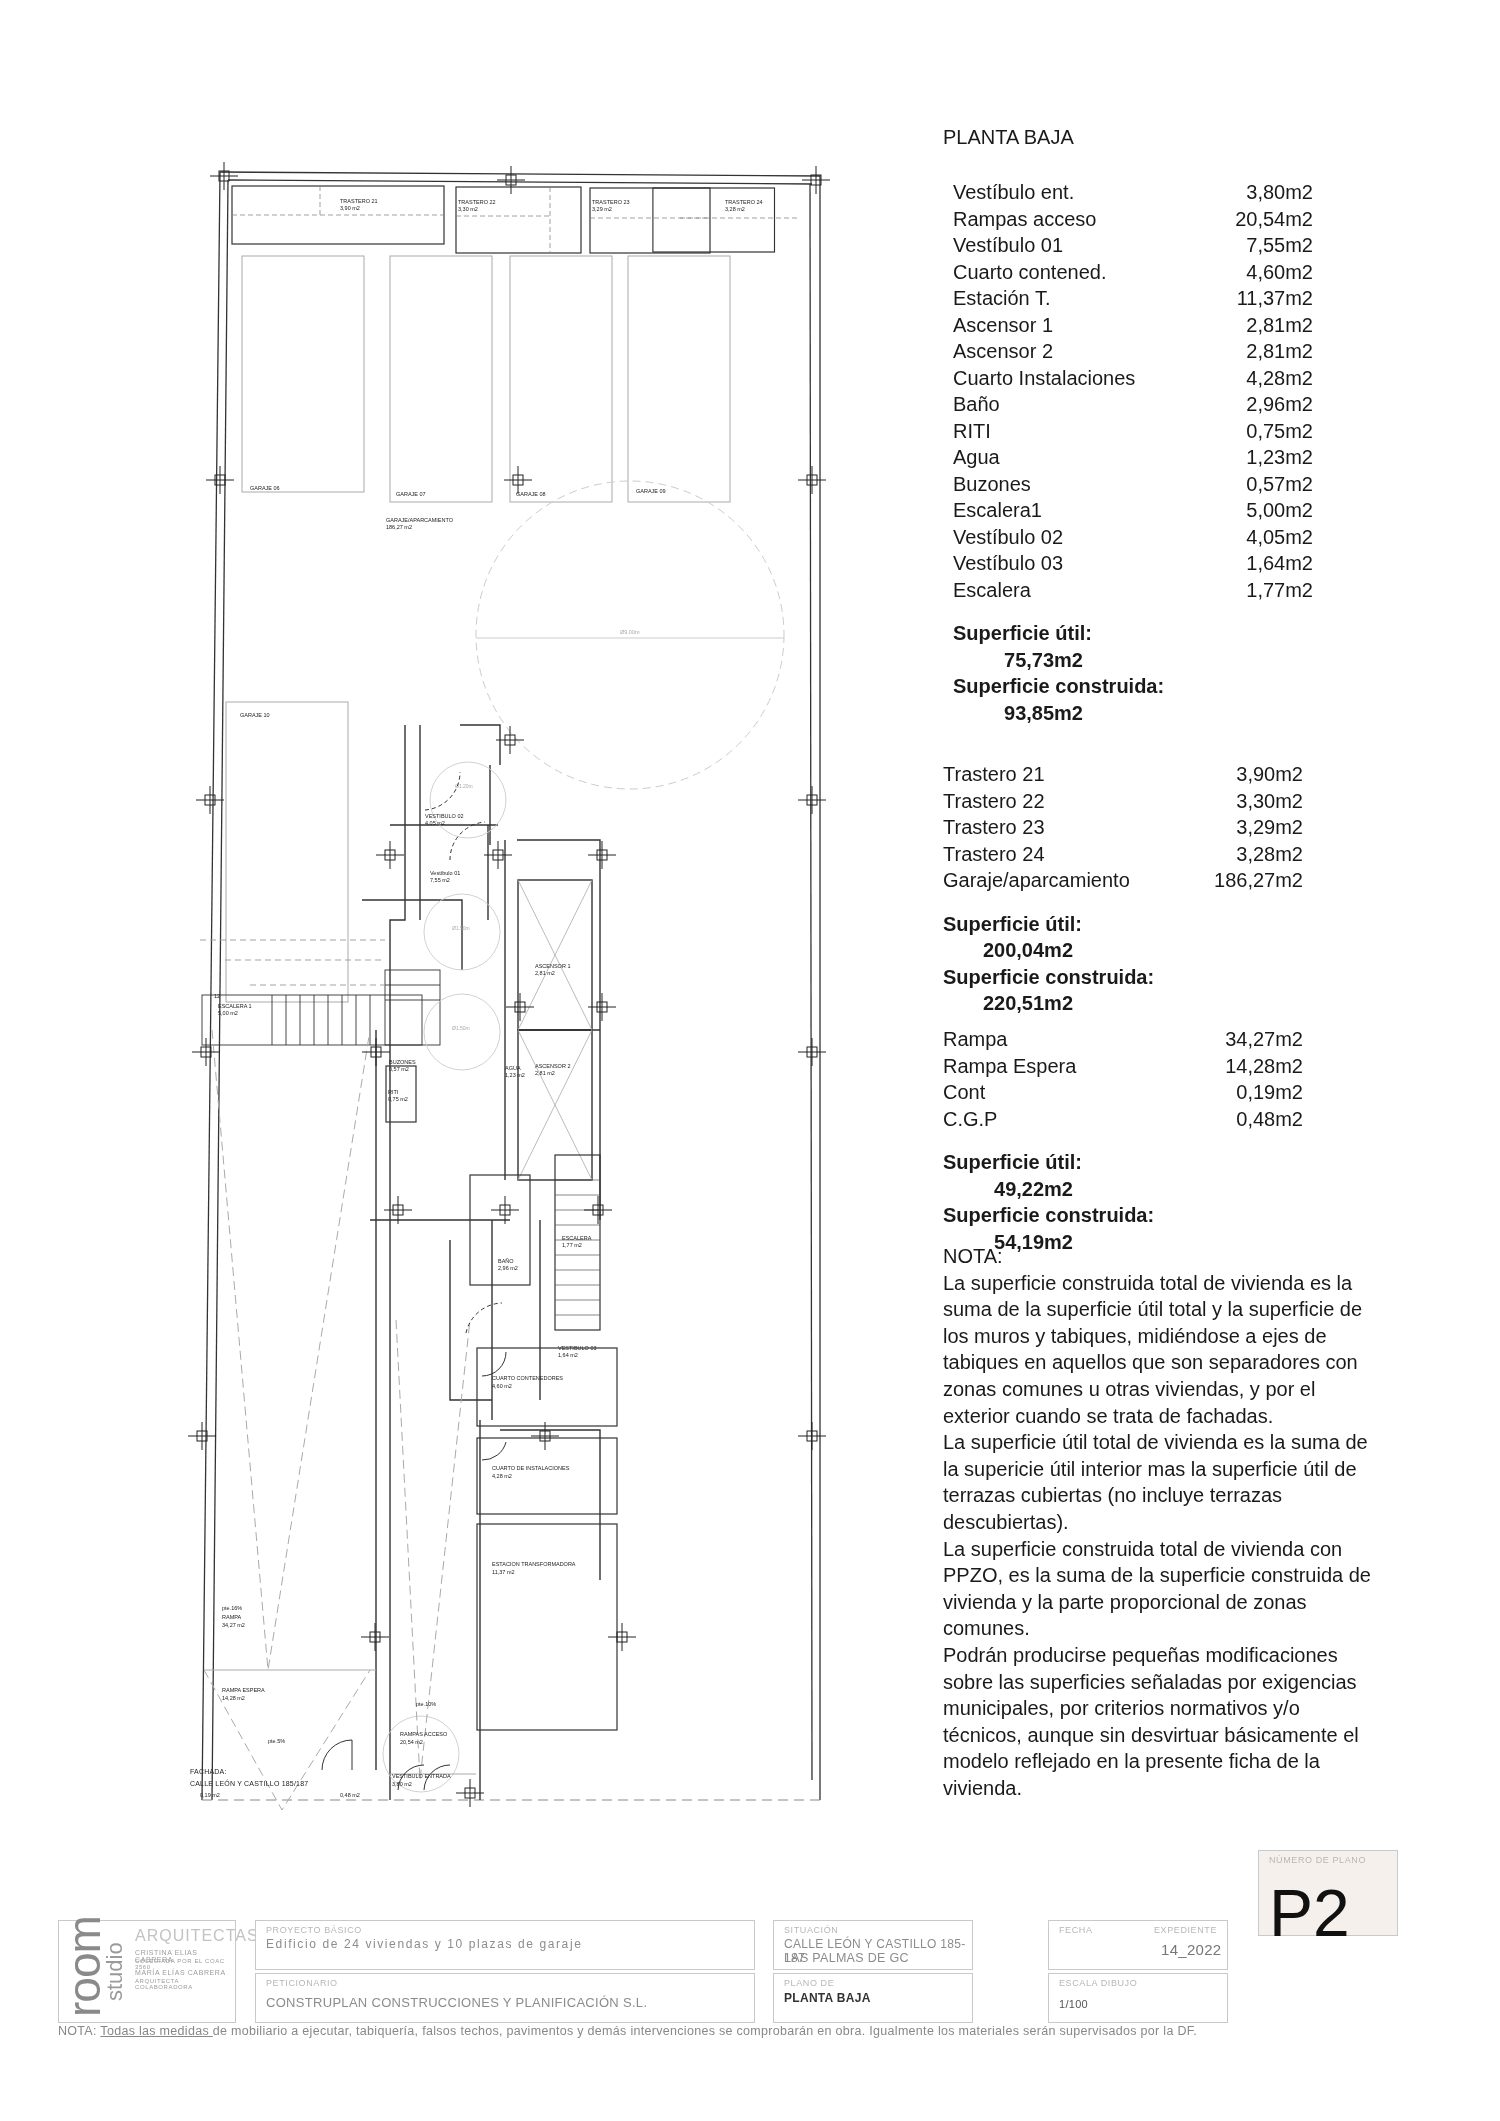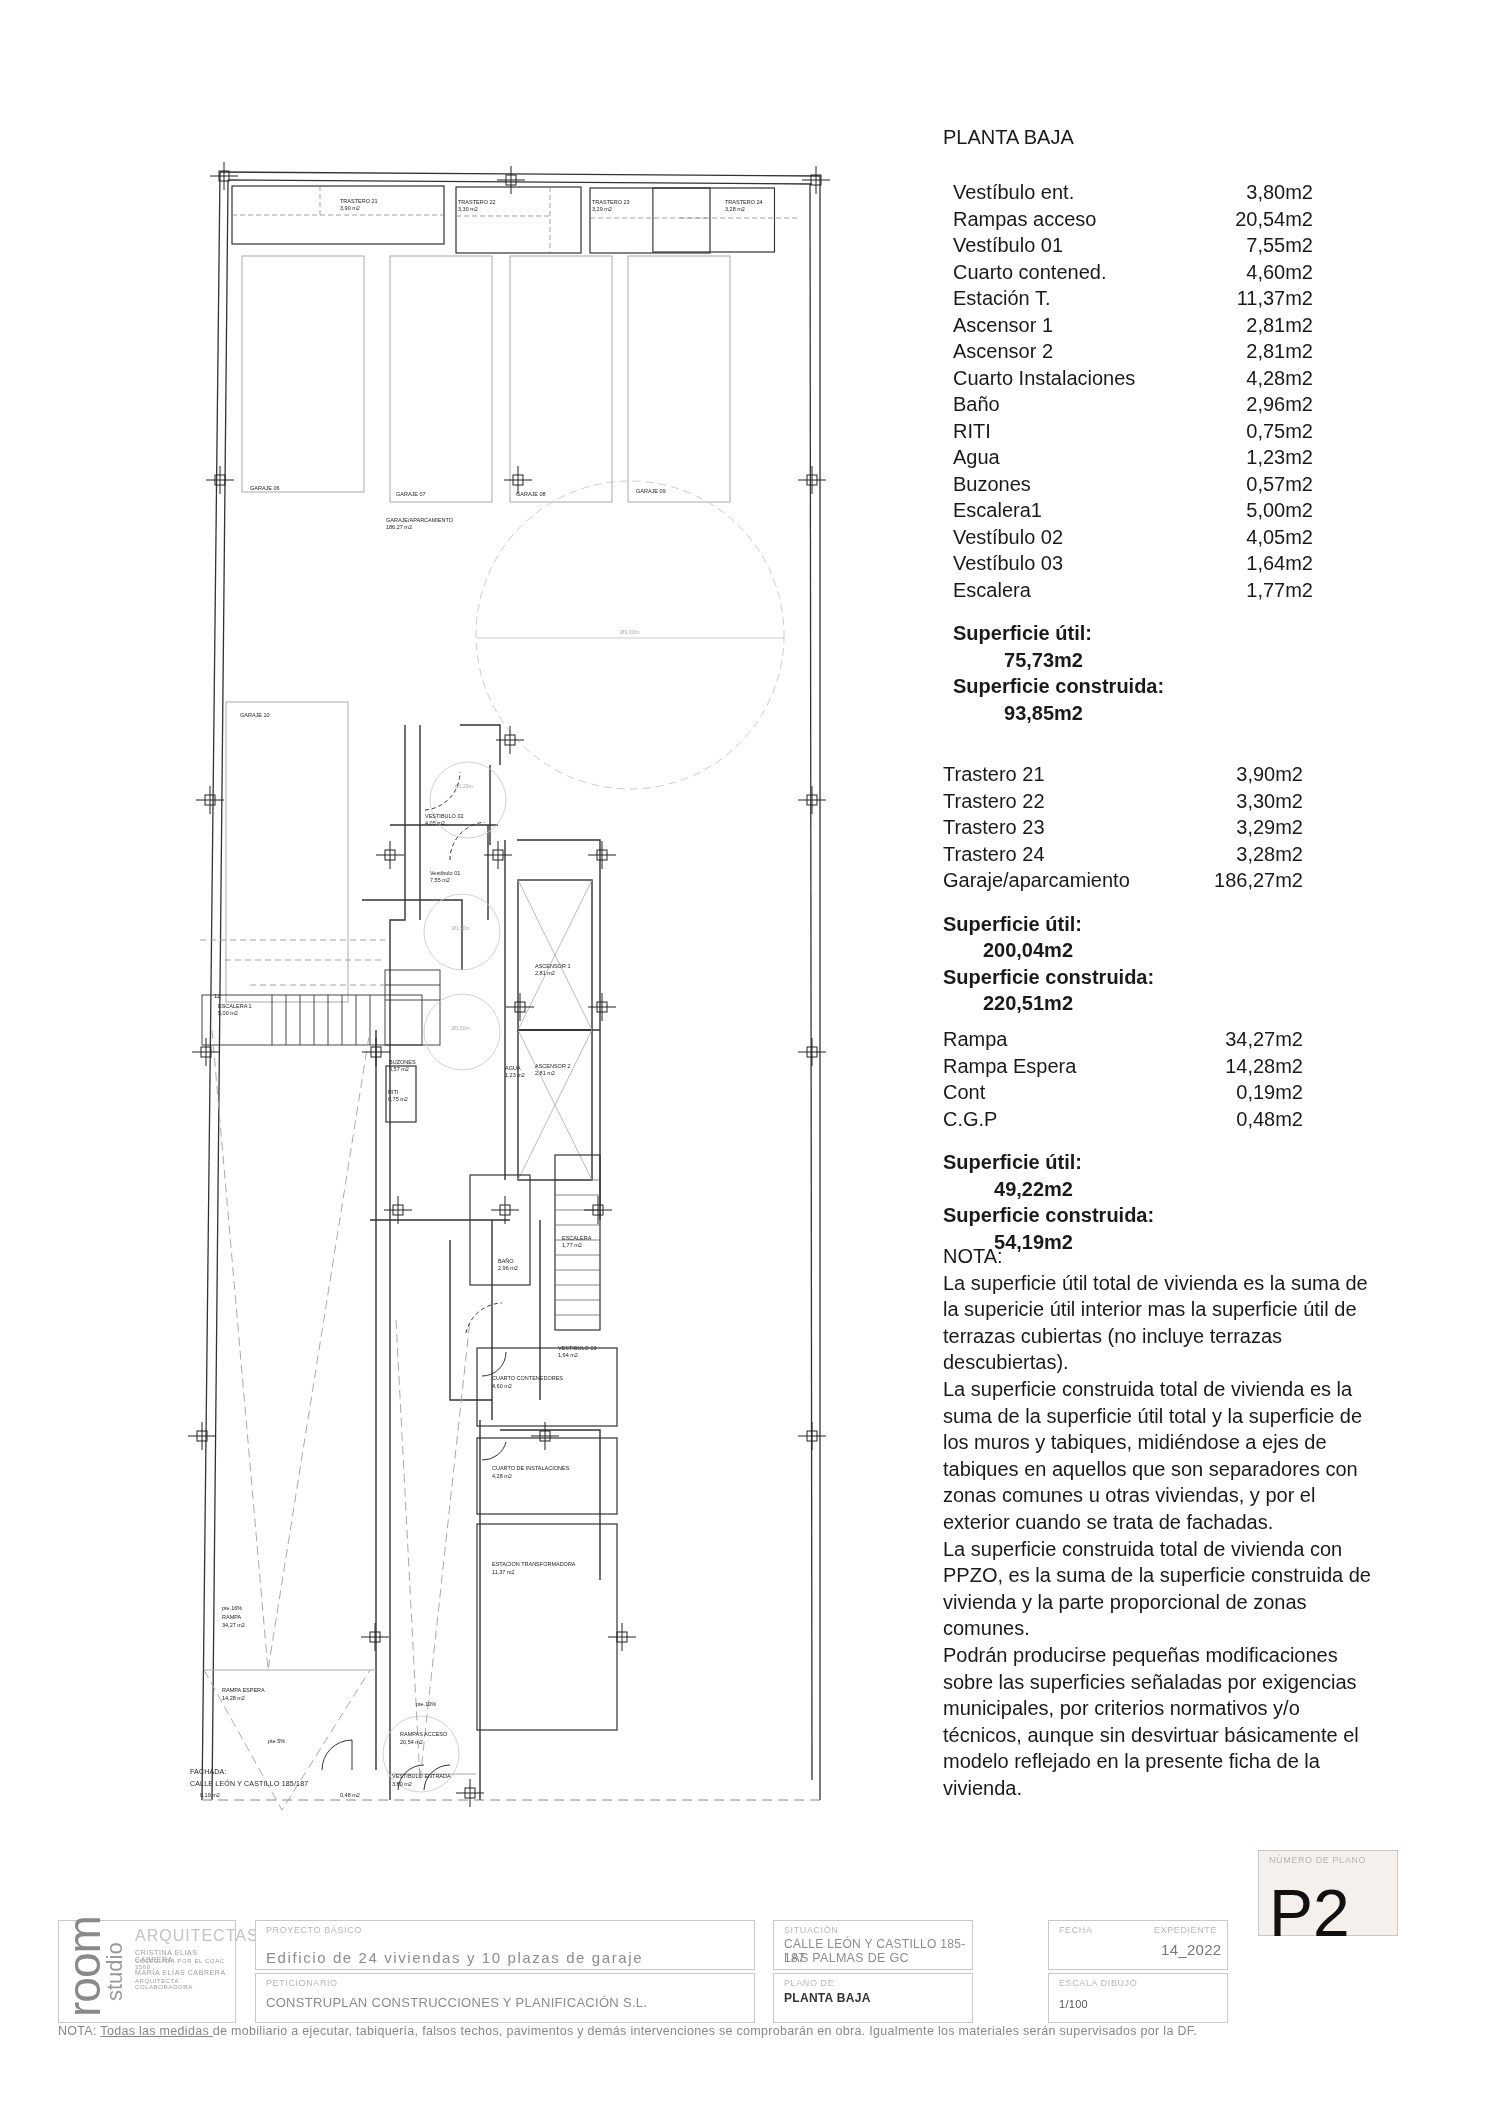--- a/index.html
+++ b/index.html
@@ -517,39 +517,39 @@
     <span class="val">49,22m2</span>
   </div>
   <div class="area-row total">
     <span class="name">Superficie construida:</span>
     <span class="val">54,19m2</span>
   </div>
 </div>
 
 <div class="nota">
   <p>NOTA:</p>
+  <p>La superficie construida total de vivienda es la suma de la superficie útil total y la superficie de los muros y tabiques, midiéndose a ejes de tabiques en aquellos que son separadores con zonas comunes u otras viviendas, y por el exterior cuando se trata de fachadas.</p>
   <p>La superficie útil total de vivienda es la suma de la supericie útil interior mas la superficie útil de terrazas cubiertas (no incluye terrazas descubiertas).</p>
-  <p>La superficie construida total de vivienda es la suma de la superficie útil total y la superficie de los muros y tabiques, midiéndose a ejes de tabiques en aquellos que son separadores con zonas comunes u otras viviendas, y por el exterior cuando se trata de fachadas.</p>
   <p>La superficie construida total de vivienda con PPZO, es la suma de la superficie construida de vivienda y la parte proporcional de zonas comunes.</p>
   <p>Podrán producirse pequeñas modificaciones sobre las superficies señaladas por exigencias municipales, por criterios normativos y/o técnicos, aunque sin desvirtuar básicamente el modelo reflejado en la presente ficha de la vivienda.</p>
 </div>
 
 <div class="tb logo-box">
   <div class="logo-room">room</div>
   <div class="logo-studio">studio</div>
   <div class="arq-title">ARQUITECTAS</div>
   <div class="arq-line" style="top:28px">CRISTINA ELIAS CABRERA</div>
   <div class="arq-line" style="top:37px;font-size:6px">COLEGIADA POR EL COAC 3560</div>
   <div class="arq-line" style="top:48px">MARÍA ELÍAS CABRERA</div>
   <div class="arq-line" style="top:57px;font-size:6px">ARQUITECTA COLABORADORA</div>
 </div>
 
 <div class="tb" style="left:255px;top:1920px;width:500px;height:50px">
   <div class="tb-label">PROYECTO BÁSICO</div>
-  <div class="tb-value" style="top:28px;font-size:15px;letter-spacing:1.6px">Edificio de 24 viviendas y 10 plazas de garaje</div>
+  <div class="tb-value" style="top:16px;font-size:12px;letter-spacing:1.6px">Edificio de 24 viviendas y 10 plazas de garaje</div>
 </div>
 <div class="tb" style="left:255px;top:1973px;width:500px;height:50px">
   <div class="tb-label">PETICIONARIO</div>
   <div class="tb-value" style="top:21px;font-size:13px">CONSTRUPLAN CONSTRUCCIONES Y PLANIFICACIÓN S.L.</div>
 </div>
 
 <div class="tb" style="left:773px;top:1920px;width:200px;height:50px">
   <div class="tb-label">SITUACIÓN</div>
   <div class="tb-value" style="top:16px;font-size:12px">CALLE LEÓN Y CASTILLO 185-187</div>
   <div class="tb-value" style="top:30px;font-size:12.5px">LAS PALMAS DE GC</div>

